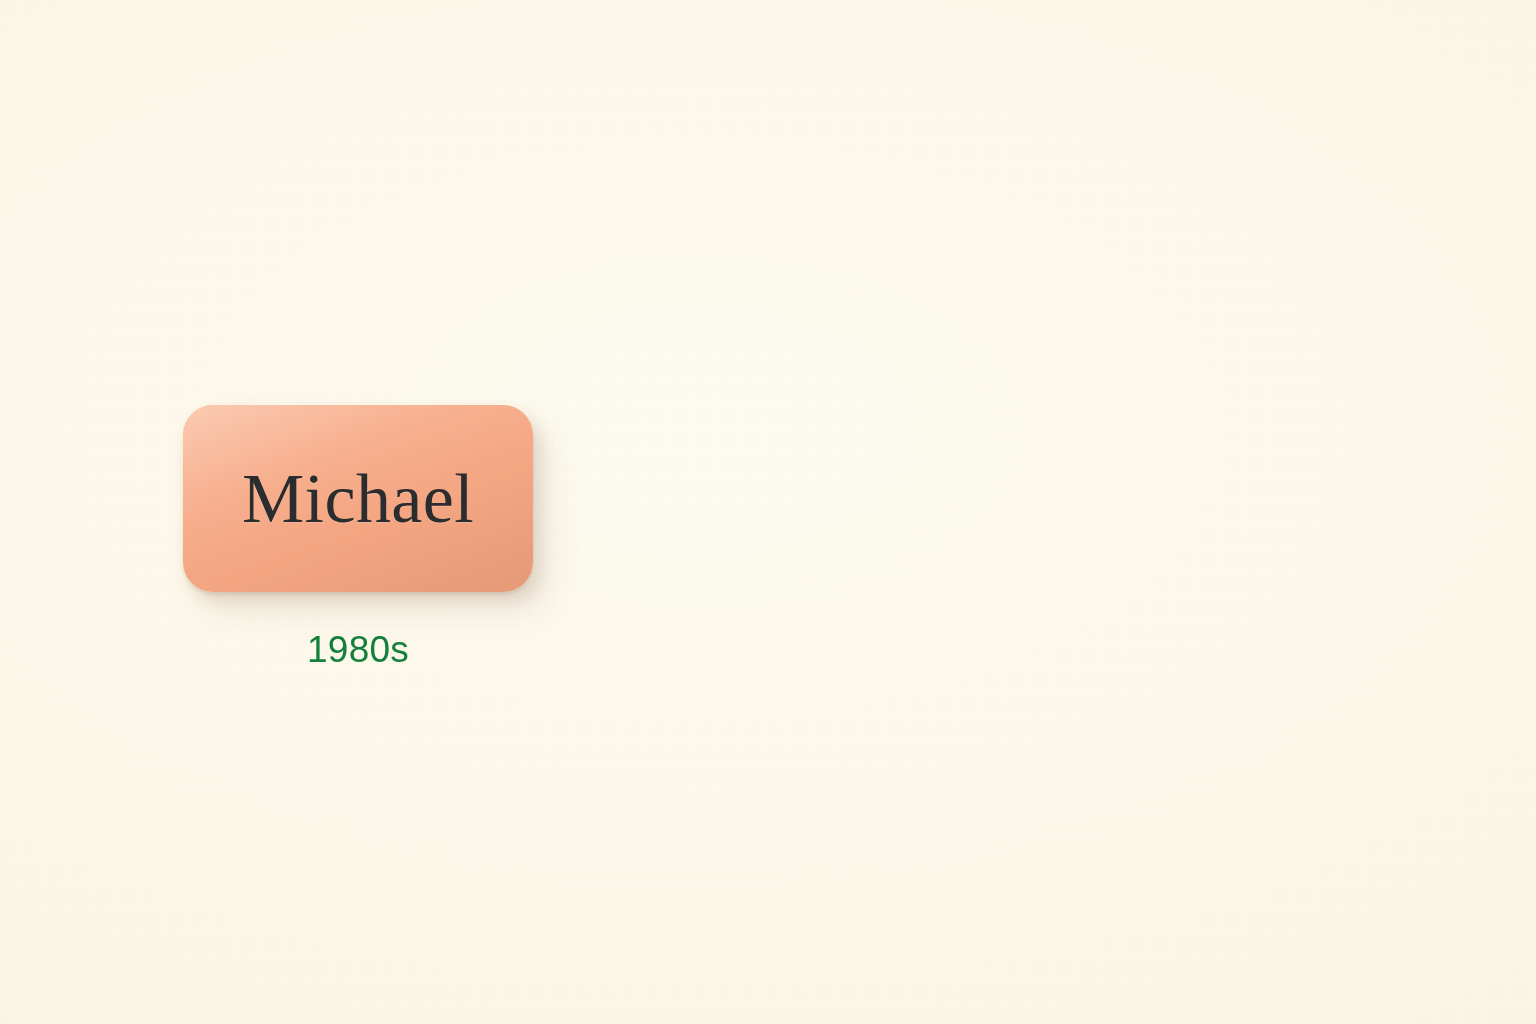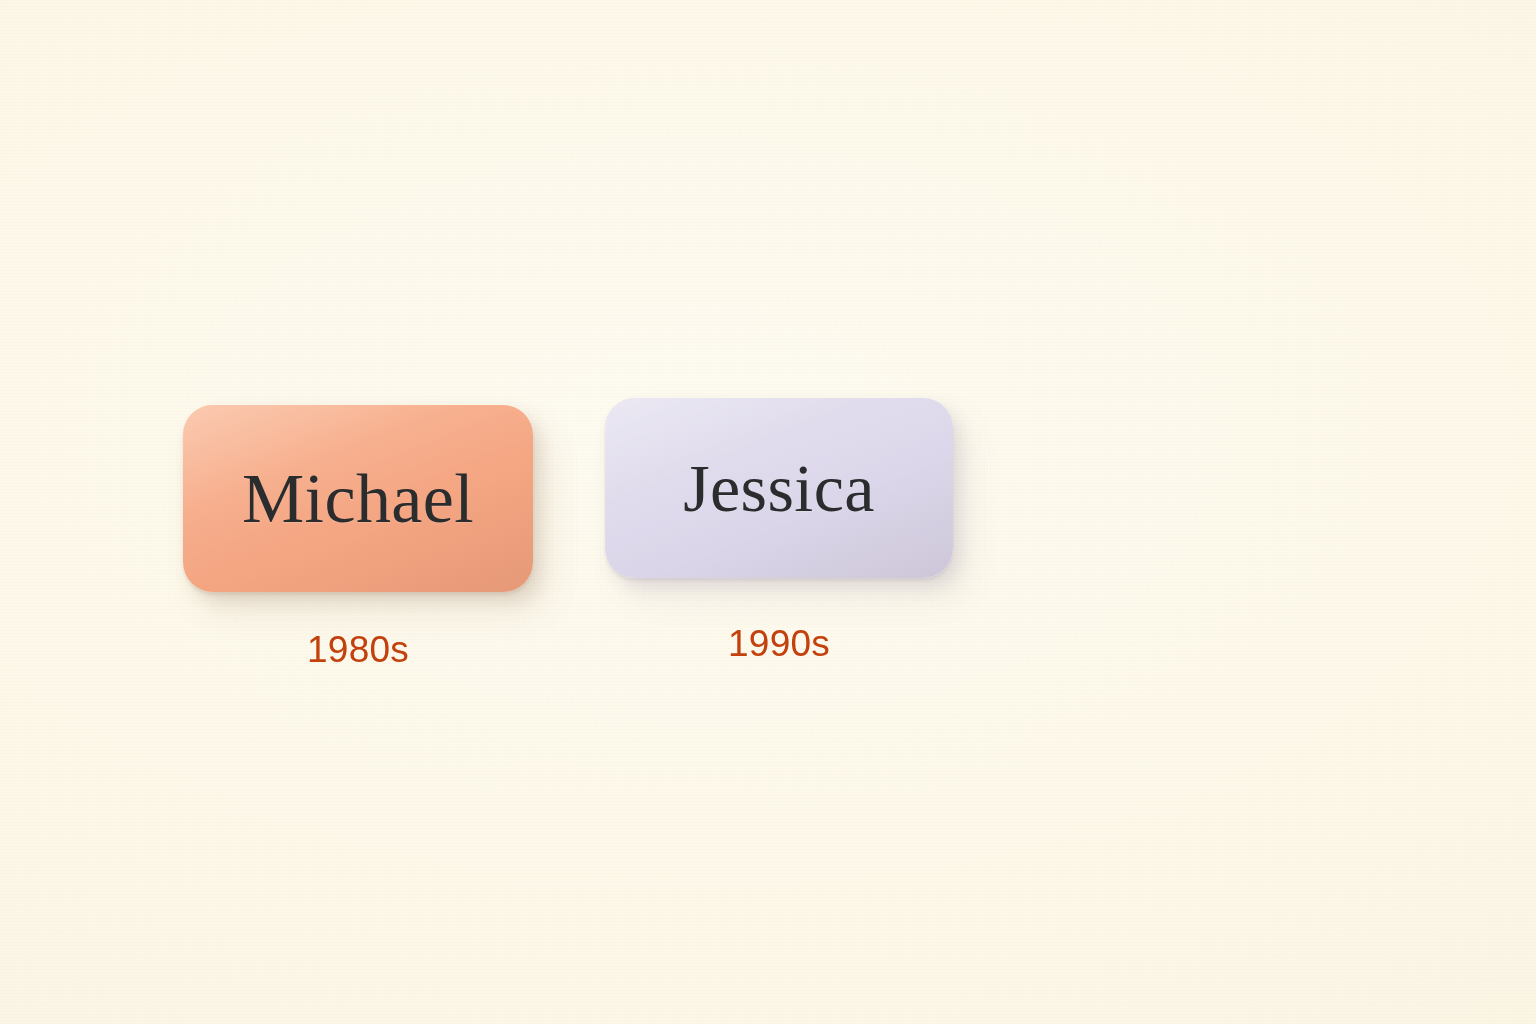--- a/index.html
+++ b/index.html
@@ -76,21 +76,21 @@
     letter-spacing: 0.4px;
     line-height: 1;
     text-shadow: 0 1px 0 rgba(255,255,255,0.16);
     white-space: nowrap;
   }
 
   .decade-label {
     font-family: "Liberation Sans", "DejaVu Sans", sans-serif;
     font-size: 37px;
     font-weight: 500;
-    color: #c2410c;
+    color: #15803d;
     letter-spacing: 0.2px;
     line-height: 1;
     white-space: nowrap;
   }
 
   
   #group-0 { left: 172px; top: 405px; width: 350px; }
   #group-0 .name-card {
     width: 350px; height: 187px;
     background: linear-gradient(163deg, #f9b38f 0%, #f5a683 52%, #f0a07d 100%);
@@ -133,21 +133,15 @@
 
 <div id="name-card-row">
 
   <div class="name-card-group" id="group-0">
     <div class="name-card">
       <span class="name-card-text">Michael</span>
     </div>
     <div class="decade-label">1980s</div>
   </div>
 
-  <div class="name-card-group" id="group-1">
-    <div class="name-card">
-      <span class="name-card-text">Jessica</span>
-    </div>
-    <div class="decade-label">1990s</div>
-  </div>
 
 
 </div>
 
 </body></html>

